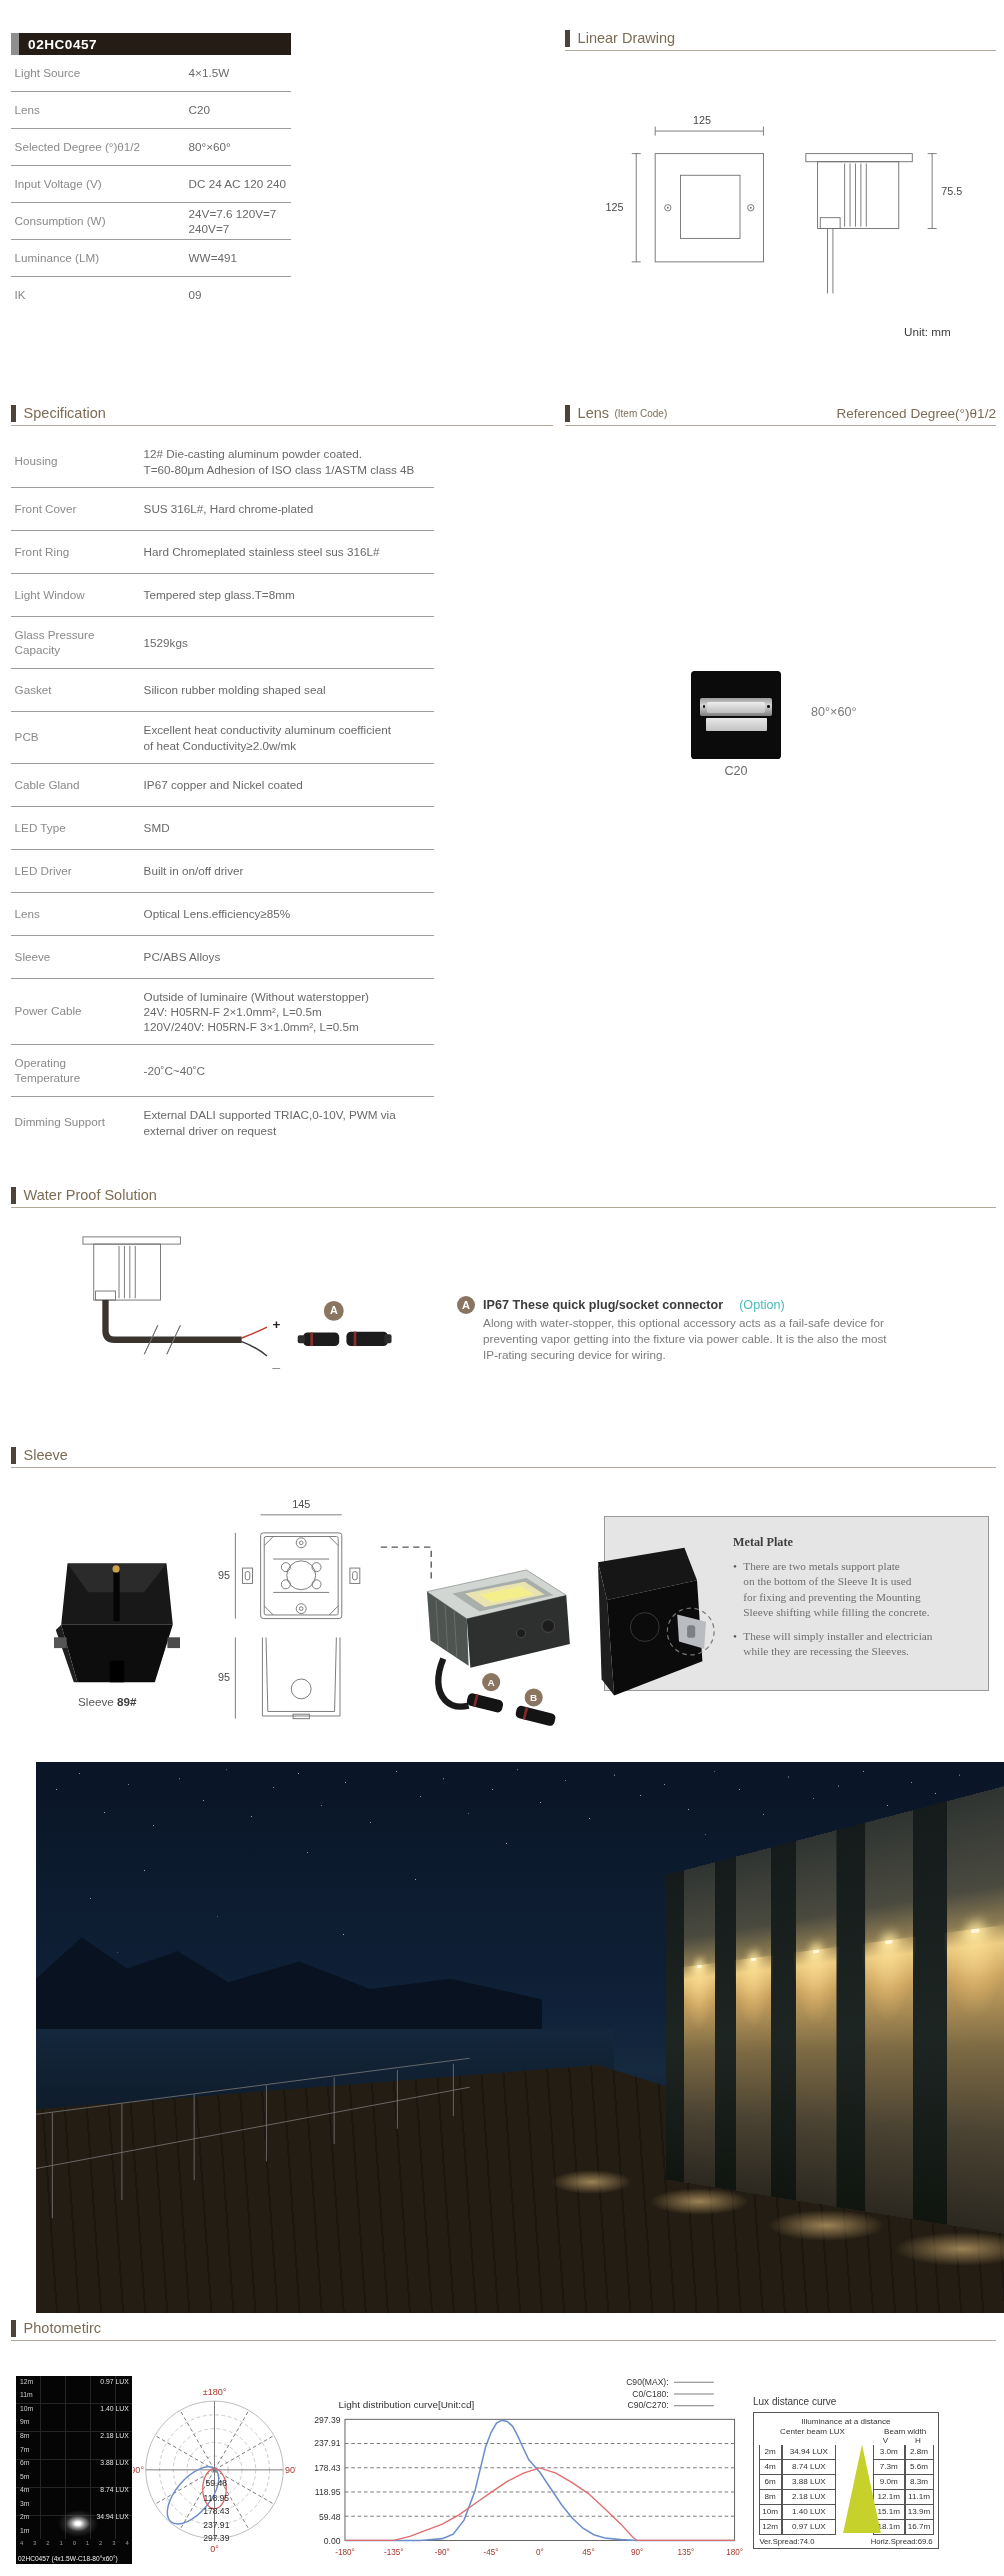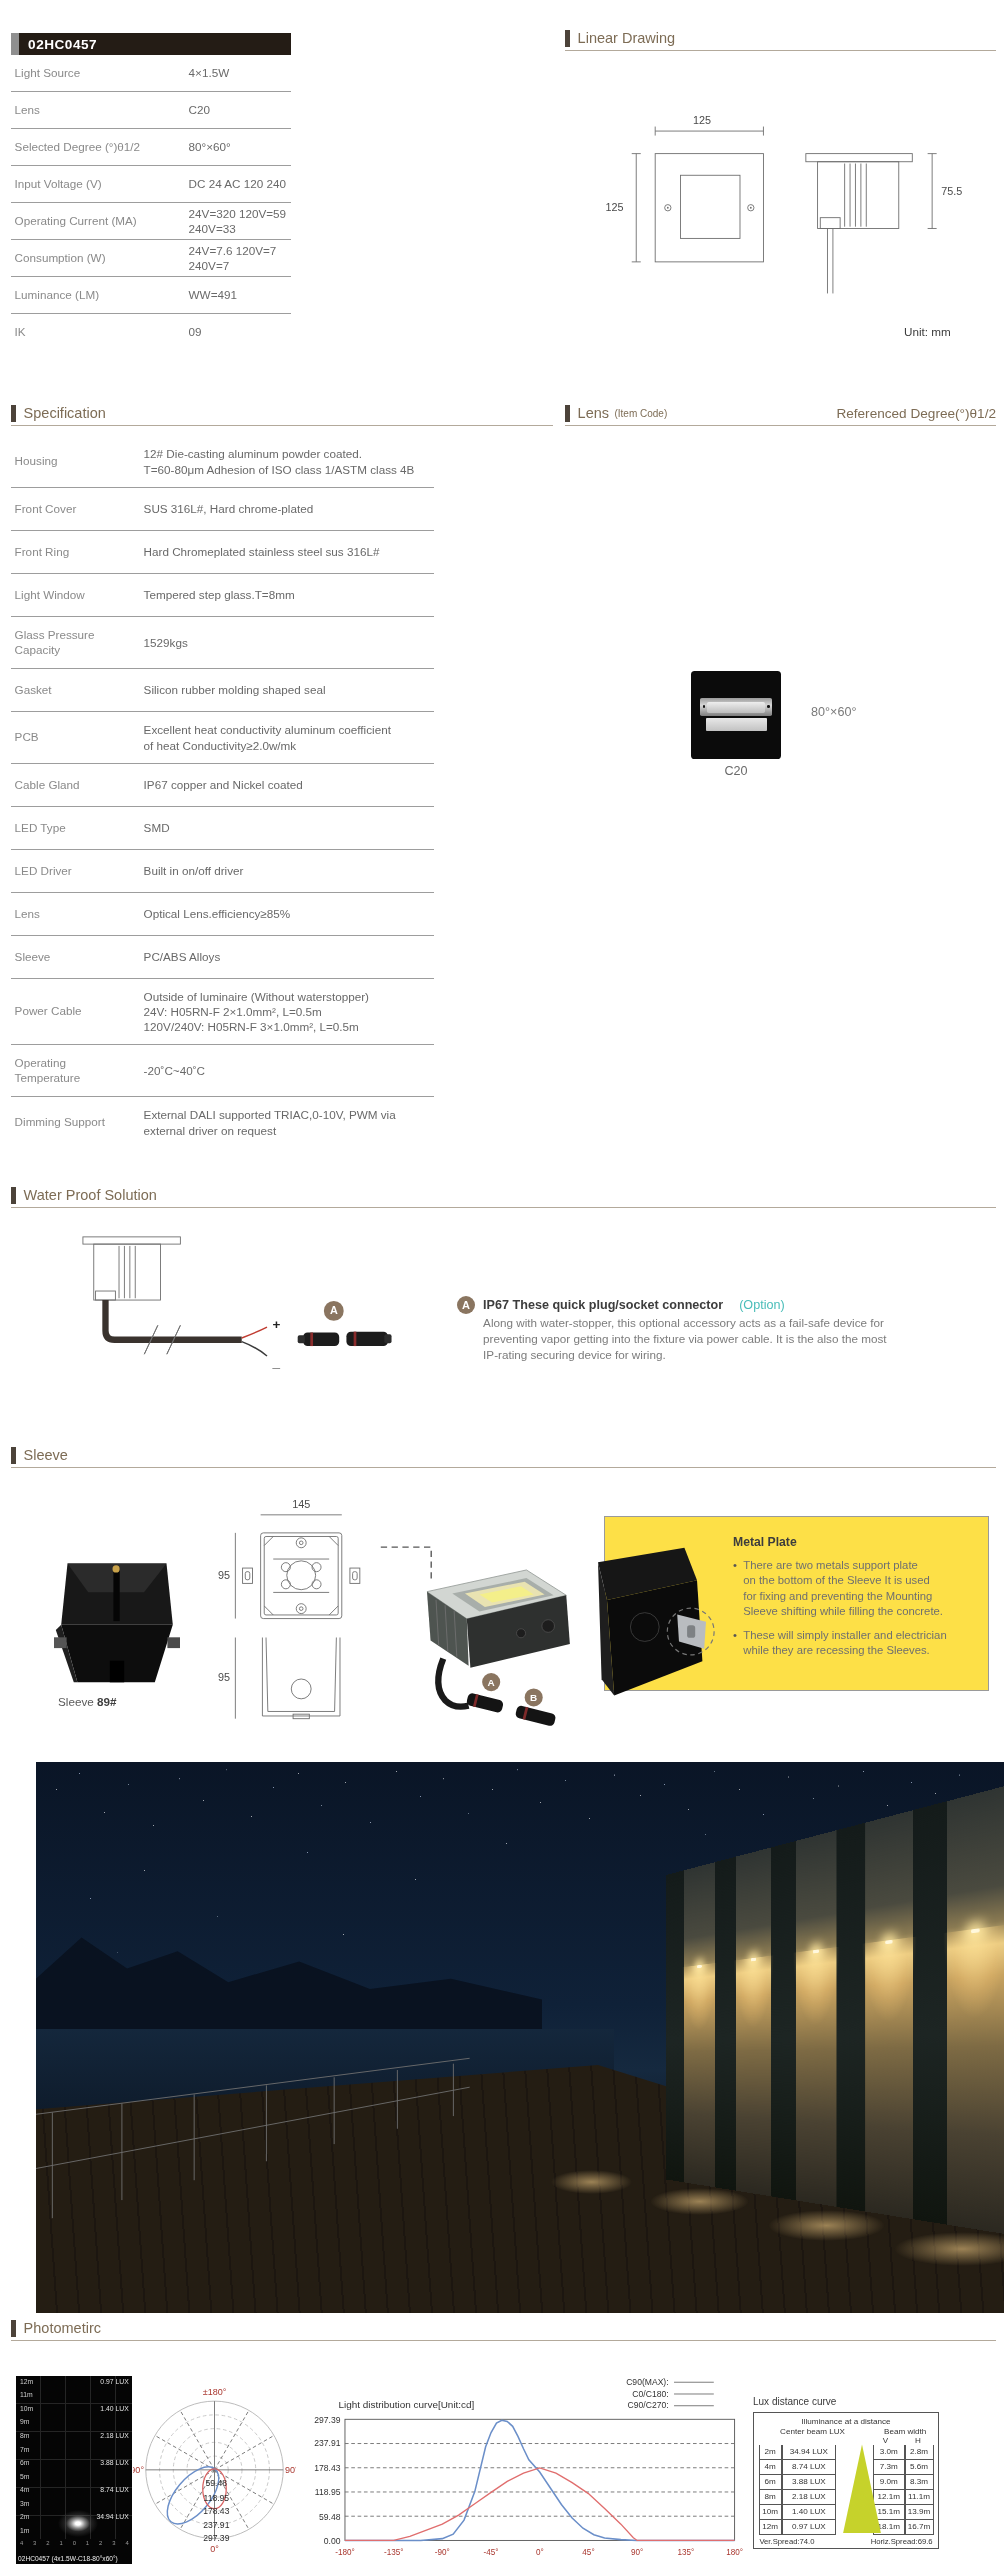--- a/index.html
+++ b/index.html
@@ -36,21 +36,21 @@
   .dim{fill:#4a4a4a;font-size:12px;}
   .redtxt{fill:#a9372f;font-size:9px;}
   .unit{font-size:11.7px;color:#3c3c3c;}
   
   .badge{width:18px;height:18px;border-radius:50%;background:#8a7560;color:#fff;
          font-size:11px;font-weight:bold;display:flex;align-items:center;justify-content:center;flex:none;}
   .wp-title{font-size:12.6px;font-weight:bold;color:#3d3d3d;}
   .wp-option{font-size:12.6px;color:#49bdb9;font-weight:normal;margin-left:16px;}
   .wp-desc{font-size:11.7px;color:#7c7c7c;line-height:1.38;white-space:pre-line;margin-top:2.7px;}
   
-  .mp-box{border:0.9px solid #9a9a9a;background:#fde047;}
+  .mp-box{border:0.9px solid #9a9a9a;background:#e5e5e5;font-family:Liberation Serif, serif;}
   .mp-title{font-size:12.2px;font-weight:bold;color:#3d3d3d;margin-bottom:9px;}
   .mp-li{display:flex;font-size:11.3px;color:#6f6f6f;line-height:1.35;margin-bottom:9px;}
   .mp-li .dot{margin-right:6.3px;color:#555;}
   .mp-li .txt{white-space:pre-line;}
   
   .photo{left:36px;top:1762px;width:969px;height:551px;background:linear-gradient(180deg,#0a1526 0%,#0f2138 44%,#15293f 56%,#101d2c 66%);overflow:hidden;}
   .stars,.stars2{width:0.9px;height:0.9px;background:transparent;border-radius:50%;}
   .mountains{left:0;top:117px;width:506px;height:172px;background:#091220;
      clip-path:polygon(0 58%,9% 34%,18% 52%,28% 42%,38% 60%,52% 48%,66% 64%,82% 58%,100% 70%,100% 100%,0 100%);}
   .sea{left:0;top:267px;width:578px;height:99px;background:linear-gradient(180deg,#14273c,#0d1928);}
@@ -115,24 +115,20 @@
       <div class="lbl">Lens</div>
       <div class="val">C20</div>
     </div>
   <div class="trow">
       <div class="lbl">Selected Degree (°)θ1/2</div>
       <div class="val">80°×60°</div>
     </div>
   <div class="trow">
       <div class="lbl">Input Voltage (V)</div>
       <div class="val">DC 24   AC 120 240</div>
-    </div>
-  <div class="trow">
-      <div class="lbl">Operating Current (MA)</div>
-      <div class="val">24V=320 120V=59 240V=33</div>
     </div>
   <div class="trow">
       <div class="lbl">Consumption (W)</div>
       <div class="val">24V=7.6  120V=7   240V=7</div>
     </div>
   <div class="trow">
       <div class="lbl">Luminance (LM)</div>
       <div class="val">WW=491</div>
     </div>
   <div class="trow">
@@ -324,21 +320,21 @@
   <polygon points="15,10 125,10 132,78 8,78" fill="#181818"></polygon>
   <polygon points="15,10 125,10 100,42 38,42" fill="#2b2b2b"></polygon>
   <polygon points="8,78 132,78 112,142 26,142" fill="#0d0d0d"></polygon>
   <polygon points="8,78 26,142 22,142 2,84" fill="#1f1f1f"></polygon>
   <rect x="0" y="92" width="14" height="12" fill="#555"></rect>
   <rect x="126" y="92" width="14" height="12" fill="#4a4a4a"></rect>
   <rect x="66" y="14" width="7" height="60" fill="#050505"></rect>
   <circle cx="69" cy="16" r="4" fill="#c9a24a"></circle>
   <rect x="62" y="118" width="16" height="24" fill="#000"></rect>
 </svg>
-<div class="abs sleeve-lbl" style="left:58px;top:1695px;">
+<div class="abs sleeve-lbl" style="left:78px;top:1695px;">
   <span>Sleeve </span><span class="b">89#</span>
 </div>
 <svg class="abs" style="left:217px;top:1495px;" width="163" height="230" viewBox="0 0 180 255">
   <line x1="48" y1="22" x2="138" y2="22"></line>
   <text class="dim" x="93" y="14" text-anchor="middle">145</text>
 
   <rect class="ln" x="48" y="42" width="90" height="95" rx="3"></rect>
   <rect class="ln" x="52" y="46" width="82" height="87" rx="2"></rect>
   <line x1="52" y1="56" x2="62" y2="46"></line>
     <line x1="124" y1="46" x2="134" y2="56"></line>

